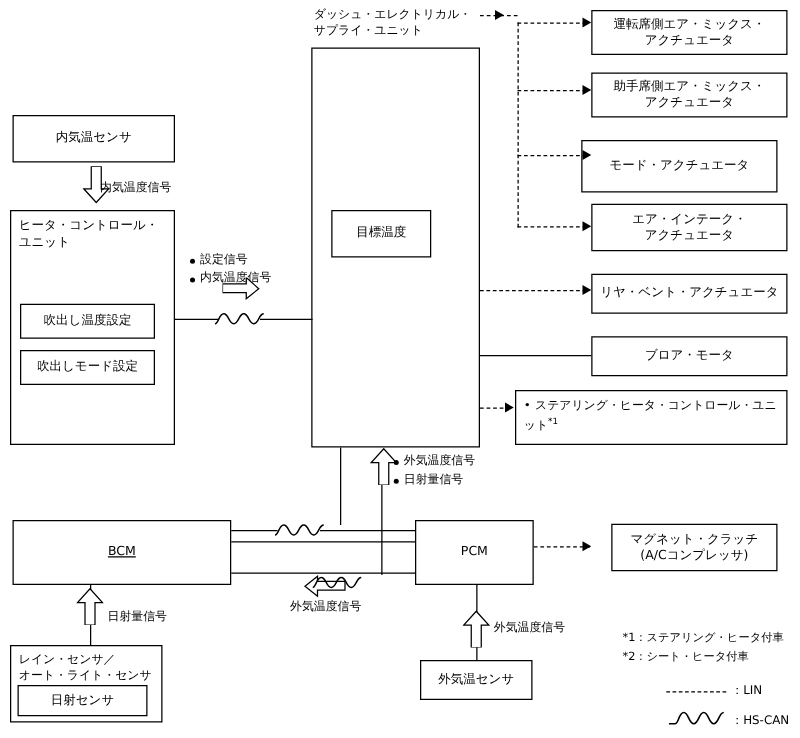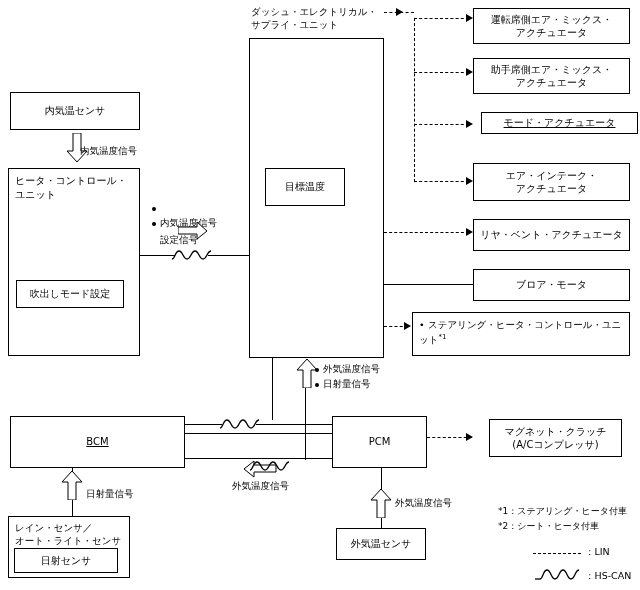--- a/index.html
+++ b/index.html
@@ -120,21 +120,21 @@
   <div class="box" style="left:265px; top:168px; width:80px; height:38px;">目標温度</div>
 
   <div class="box" style="left:473px; top:8px; width:157px; height:36px;">
       <span style="white-space:pre-line;">運転席側エア・ミックス・
 アクチュエータ</span>
     </div>
   <div class="box" style="left:473px; top:58px; width:157px; height:36px;">
       <span style="white-space:pre-line;">助手席側エア・ミックス・
 アクチュエータ</span>
     </div>
-  <div class="box" style="left:481px; top:112px; width:157px; height:22px;text-decoration:underline;">
+  <div class="box" style="left:465px; top:112px; width:157px; height:42px;">
       <span style="white-space:pre-line;">モード・アクチュエータ</span>
     </div>
   <div class="box" style="left:473px; top:163px; width:157px; height:38px;">
       <span style="white-space:pre-line;">エア・インテーク・
 アクチュエータ</span>
     </div>
   <div class="box" style="left:473px; top:269px; width:157px; height:32px;">
       <span style="white-space:pre-line;">ブロア・モータ</span>
     </div>
   <div class="box" style="left:473px; top:219px; width:157px; height:32px;">
@@ -175,24 +175,25 @@
 
   <svg class="hollow-down" style="left:66px; top:133px;" viewBox="0 0 22 30">
     <polygon points="7,0 15,0 15,18 21,18 11,29 1,18 7,18" fill="#ffffff" stroke="#000000" stroke-width="1"></polygon>
   </svg>
   <div class="label" style="left:80px; top:145px;">内気温度信号</div>
 
   <div class="box topleft" style="left:8px; top:168px; width:132px; height:188px;">
     <span style="white-space:pre-line; font-size:10px; line-height:1.35;">ヒータ・コントロール・
 ユニット</span>
   </div>
+  <div class="box" style="left:16px; top:243px; width:108px; height:28px;">吹出し温度設定</div>
   <div class="box" style="left:16px; top:280px; width:108px; height:28px;">吹出しモード設定</div>
 
   <div class="dot" style="left:152px; top:207px;"></div>
-  <div class="label" style="left:160px; top:202px;margin-top:32px;">設定信号</div>
+  <div class="label" style="left:160px; top:202px;">設定信号</div>
   <div class="dot" style="left:152px; top:222px;"></div>
   <div class="label" style="left:160px; top:217px;">内気温度信号</div>
 
   <svg class="hollow-right" style="left:178px; top:222px;" viewBox="0 0 30 18">
     <polygon points="0,5 19,5 19,0 29,9 19,17 19,12 0,12" fill="#ffffff" stroke="#000000" stroke-width="1"></polygon>
   </svg>
 
   <div class="line hline" style="left:140px; top:255px; width:35px;"></div>
   <svg class="coil" style="left:172px; top:247px; width:40px; height:17px;" viewBox="0 0 40 17">
     <path d="M0,12 C3,12 3,4 7,4 C11,4 11,12 15,12 C19,12 19,4 23,4 C27,4 27,12 31,12 C35,12 35,4 39,4" fill="none" stroke="#000000" stroke-width="1.3"></path>

